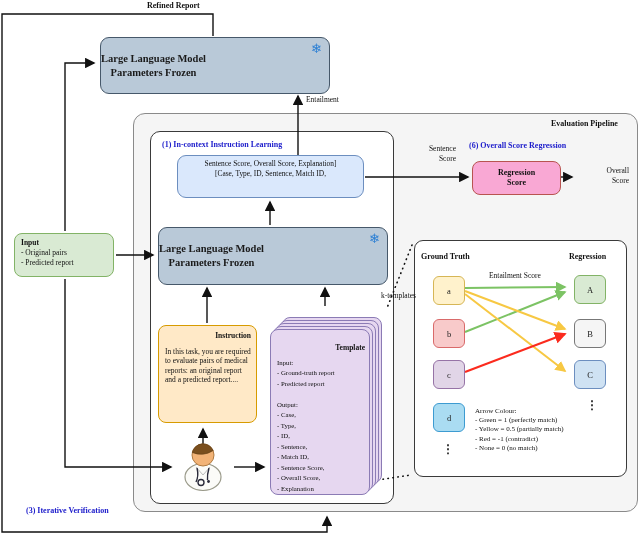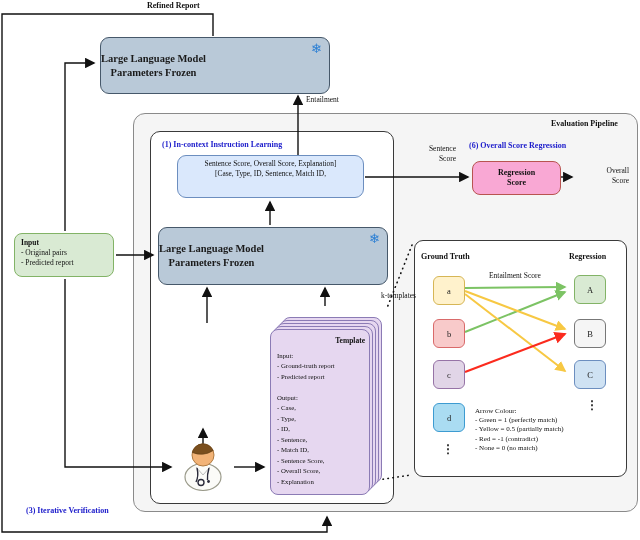--- a/index.html
+++ b/index.html
@@ -35,21 +35,21 @@
               box-sizing:border-box;text-align:center;font-size:7.4px;line-height:1.3;}
   .regression-box{left:472px;top:161px;width:87px;height:32px;background:#f9a8d4;
                   border:1.4px solid #b85450;border-radius:8px;z-index:3;
                   display:flex;align-items:center;justify-content:center;text-align:center;
                   font-weight:bold;font-size:8px;line-height:1.25;}
   .instruction-box{left:158px;top:325px;width:99px;height:98px;background:#ffe9c7;
                    border:1.4px solid #d79b00;border-radius:8px;z-index:3;
                    box-sizing:border-box;padding:5px 5px 0 6px;font-size:7.5px;line-height:1.28;}
   .tpl-layer{width:100px;height:166px;background:#e6d7f0;border:1.3px solid #8b7bb5;
              border-radius:8px;z-index:3;box-sizing:border-box;}
-  .tpl-front{padding:5px 4px 0 6px;font-size:6.8px;line-height:1.55;}
+  .tpl-front{padding:12px 4px 0 6px;font-size:6.8px;line-height:1.55;}
   .tpl-line{white-space:nowrap;}
 
   
   .mp-box{width:30px;height:27px;border-radius:6px;z-index:3;display:flex;align-items:center;
           justify-content:center;font-size:8.5px;color:#222;}
   .gt-a{background:#fff2cc;border:1.4px solid #d6b656;}
   .gt-b{background:#f8caca;border:1.4px solid #d96a6a;}
   .gt-c{background:#e1d5e7;border:1.4px solid #9673a6;}
   .gt-d{background:#aadcf2;border:1.6px solid #3d9bd1;}
   .pr-A{background:#d9ead3;border:1.4px solid #82b366;}
@@ -149,20 +149,24 @@
     <div>
       <div>Regression</div>
       <div>Score</div>
     </div>
   </div>
   <div class="abs small center" style="left:577px;top:166px;width:52px;line-height:1.3;z-index:4;">
     <div>Overall</div>
     <div>Score</div>
   </div>
 
+  <div class="abs instruction-box">
+    <div class="center" style="font-weight:bold;margin-bottom:6px;">Instruction</div>
+    <div>In this task, you are required to evaluate pairs of medical reports: an original report and a predicted report....</div>
+  </div>
 
   <div class="abs tpl-layer" style="left:282px;top:317px;"></div>
   <div class="abs tpl-layer" style="left:279px;top:320px;"></div>
   <div class="abs tpl-layer" style="left:276px;top:323px;"></div>
   <div class="abs tpl-layer" style="left:273px;top:326px;"></div>
   <div class="abs tpl-layer tpl-front" style="left:270px;top:329px;">
     <div class="center" style="font-weight:bold;font-size:7.5px;margin-bottom:4px;">Template</div>
     <div>
         <div class="tpl-line">Input:</div>
         <div class="tpl-line">- Ground-truth report</div>

